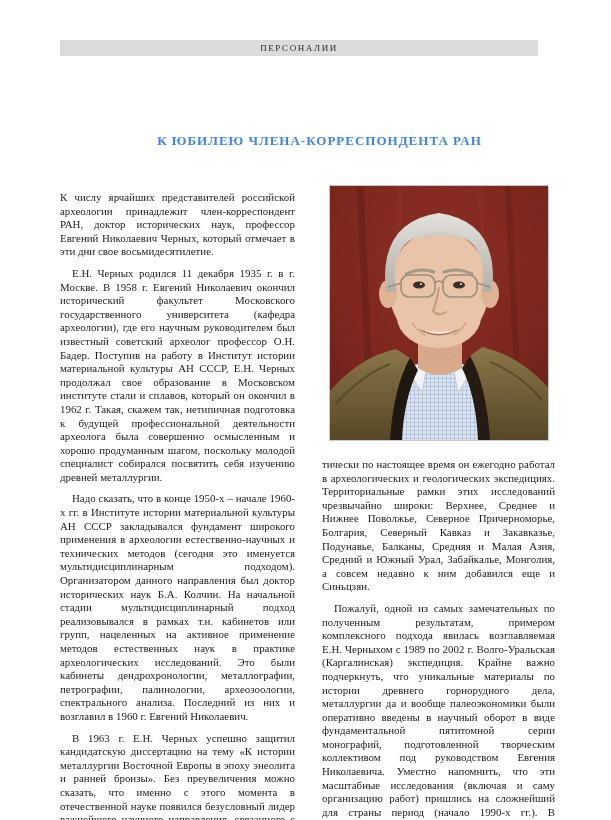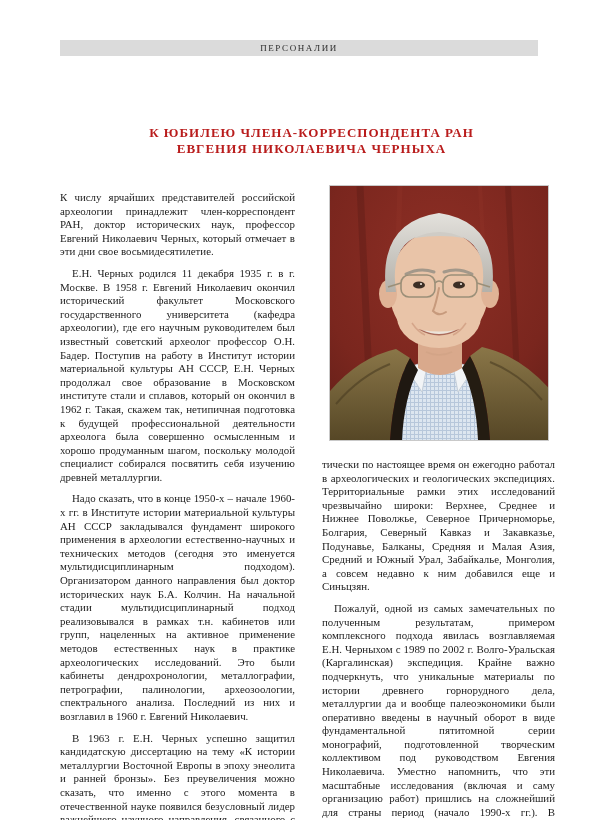--- a/index.html
+++ b/index.html
@@ -16,23 +16,23 @@
     width:478px; height:16px;
     background:#dbdbdb;
     display:flex; align-items:center; justify-content:center;text-align:center;
   }
   .header-label {
     font-size:9px; letter-spacing:1.6px;
     color:#2b2b2b; white-space:nowrap;
   }
   .title {
     position:absolute; left:52px; top:121px; width:511px;
-    margin:4px; text-align:center;
+    margin:12px; text-align:center;
     font-size:13px; font-weight:bold; letter-spacing:1px;
-    line-height:16px; color:#b91c1c;
+    line-height:16px; color:#3b82f6;
   }
   .title-line { display:block; }
   .col {
     position:absolute;
     font-size:10.9px; line-height:13.6px;
     text-align:justify; color:#1c1c1c;
   }
   .col-left  { left:52px;  top:183px; width:251px; }
   .col-right { left:314px; top:185px; width:249px; }
   .col p { margin:8px; text-indent:12px; }
@@ -50,21 +50,20 @@
 <body>
 
 <div class="page">
 
   <div class="header-bar">
     <span class="header-label">ПЕРСОНАЛИИ</span>
   </div>
 
   <h1 class="title">
     <span class="title-line">К ЮБИЛЕЮ ЧЛЕНА-КОРРЕСПОНДЕНТА РАН</span>
-    <span class="title-line">ЕВГЕНИЯ НИКОЛАЕВИЧА ЧЕРНЫХА</span>
   </h1>
 
   <div class="col col-left">
     <p class="no-indent">К числу ярчайших представителей российской археологии принадлежит член-корреспондент РАН, доктор исторических наук, профессор Евгений Николаевич Черных, который отмечает в эти дни свое восьмидесятилетие.</p>
     <p>Е.Н. Черных родился 11 декабря 1935 г. в г. Москве. В 1958 г. Евгений Николаевич окончил исторический факультет Московского государственного университета (кафедра археологии), где его научным руководителем был известный советский археолог профессор О.Н. Бадер. Поступив на работу в Институт истории материальной культуры АН СССР, Е.Н. Черных продолжал свое образование в Московском институте стали и сплавов, который он окончил в 1962 г. Такая, скажем так, нетипичная подготовка к будущей профессиональной деятельности археолога была совершенно осмысленным и хорошо продуманным шагом, поскольку молодой специалист собирался посвятить себя изучению древней металлургии.</p>
     <p>Надо сказать, что в конце 1950-х – начале 1960-х гг. в Институте истории материальной культуры АН СССР закладывался фундамент широкого применения в археологии естественно-научных и технических методов (сегодня это именуется мультидисциплинарным подходом). Организатором данного направления был доктор исторических наук Б.А. Колчин. На начальной стадии мультидисциплинарный подход реализовывался в рамках т.н. кабинетов или групп, нацеленных на активное применение методов естественных наук в практике археологических исследований. Это были кабинеты дендрохронологии, металлографии, петрографии, палинологии, археозоологии, спектрального анализа. Последний из них и возглавил в 1960 г. Евгений Николаевич.</p>
     <p>В 1963 г. Е.Н. Черных успешно защитил кандидатскую диссертацию на тему «К истории металлургии Восточной Европы в эпоху энеолита и ранней бронзы». Без преувеличения можно сказать, что именно с этого момента в отечественной науке появился безусловный лидер важнейшего научного направления, связанного с изучением древней металлургии. В 1972 г. Евгений Николаевич блестяще защитил докторскую диссертацию на тему «История металлургии Восточной Европы в позднем бронзовом веке».</p>
 
   </div>
 

